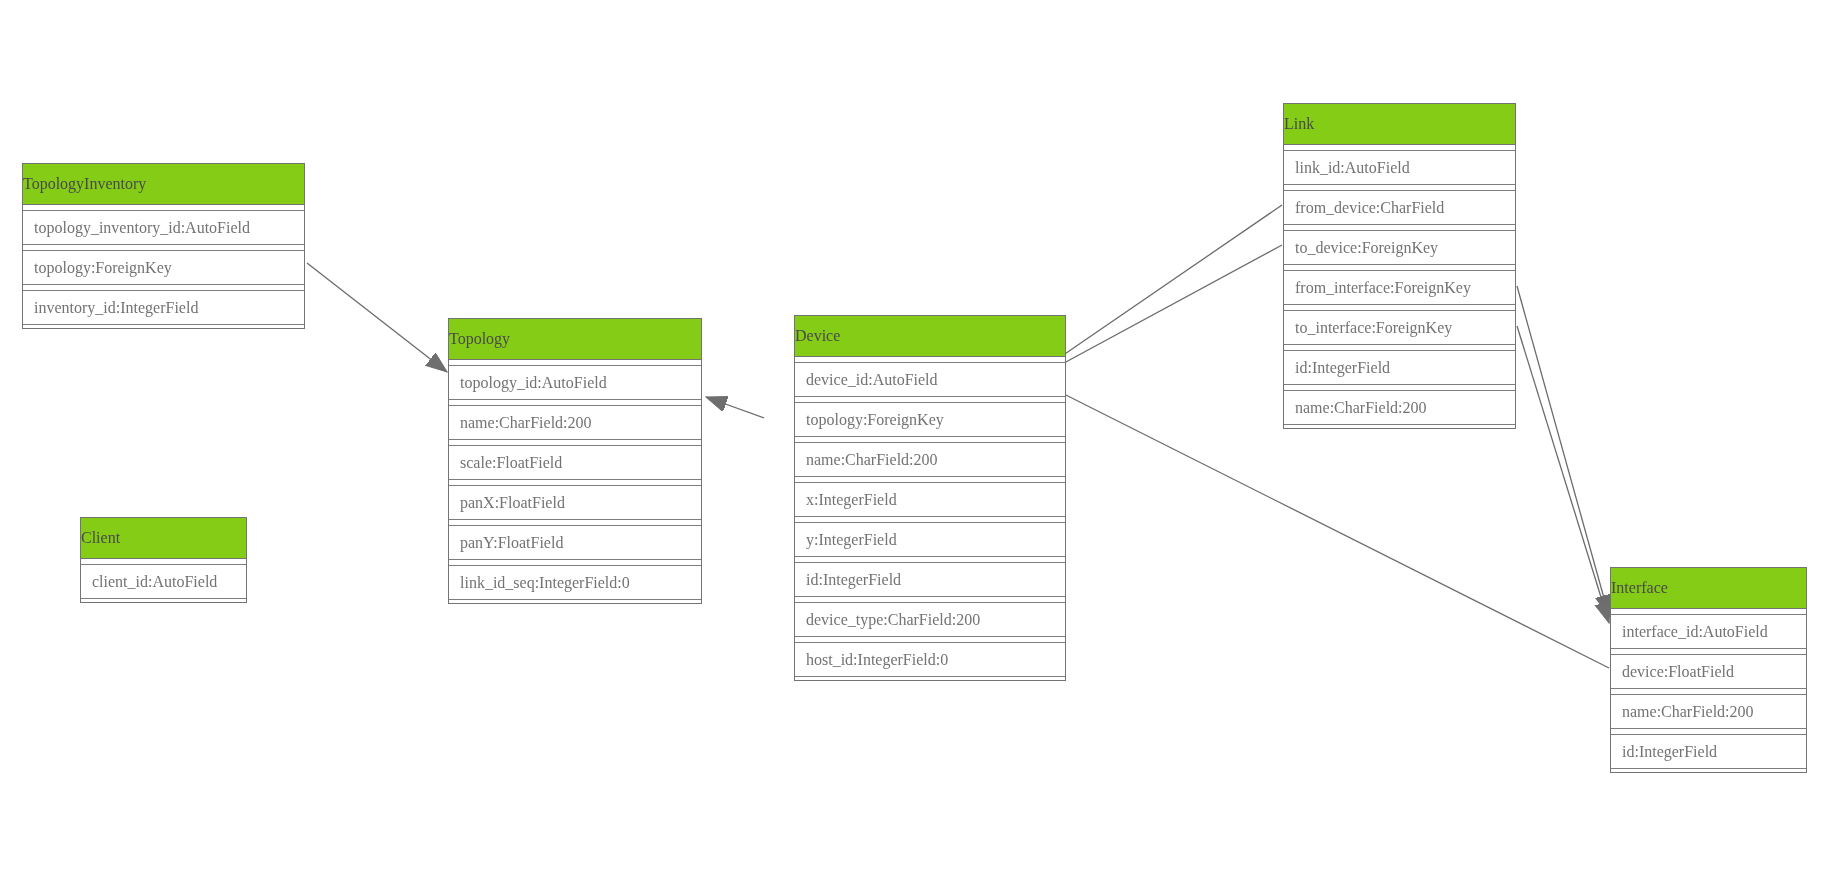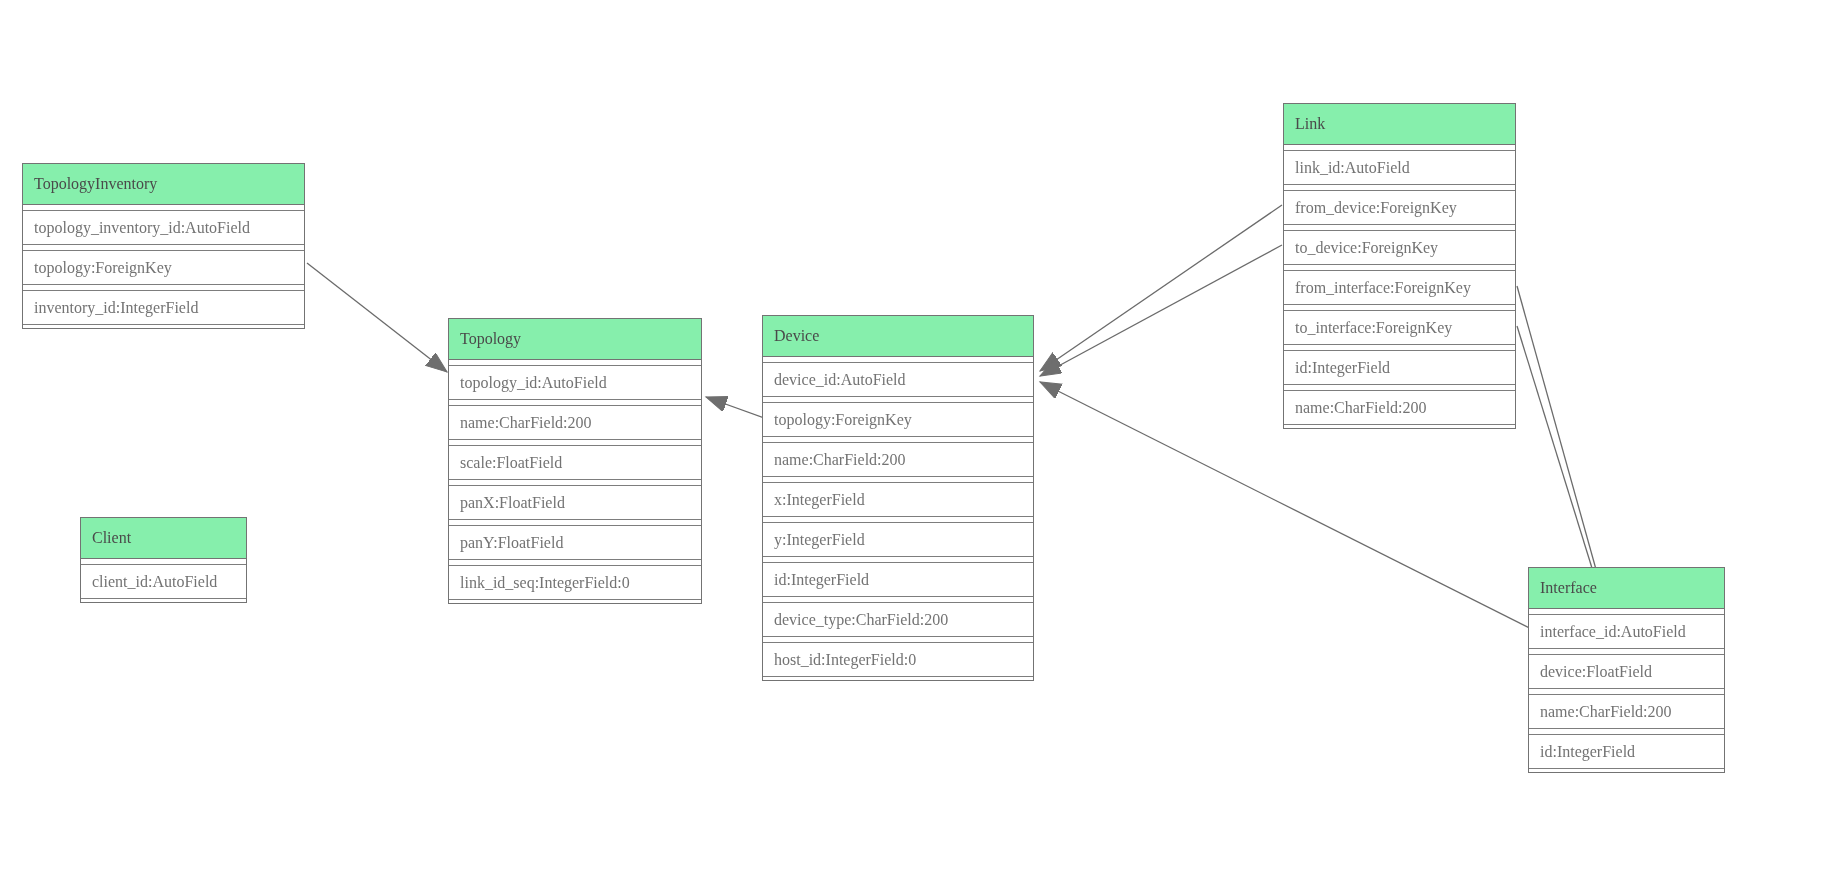--- a/index.html
+++ b/index.html
@@ -25,23 +25,22 @@
     position: absolute;
     z-index: 2;
     background: #ffffff;
     border: 1px solid #737373;
     padding-bottom: 3px;
     box-sizing: content-box;
   }
   .ehead {
     height: 40px;
     line-height: 40px;
-    background: #86efac;
+    background: #84cc16;
     border-bottom: 1px solid #737373;
-    padding-left: 11px;
     font-size: 16px;
     color: #4a4a4a;
     white-space: nowrap;
     overflow: hidden;
   }
   .erow {
     height: 33px;
     line-height: 33px;
     margin-top: 5px;
     border-top: 1px solid #7d7d7d;
@@ -88,44 +87,44 @@
     <div class="erow">panX:FloatField</div>
     <div class="erow">panY:FloatField</div>
     <div class="erow">link_id_seq:IntegerField:0</div>
   </div>
 
   <div class="etable" style="left:80px; top:505px; width:165px;margin-top:12px;">
     <div class="ehead">Client</div>
     <div class="erow">client_id:AutoField</div>
   </div>
 
-  <div class="etable" style="left:762px; top:315px; width:270px;">
+  <div class="etable" style="left:794px; top:315px; width:270px;">
     <div class="ehead">Device</div>
     <div class="erow">device_id:AutoField</div>
     <div class="erow">topology:ForeignKey</div>
     <div class="erow">name:CharField:200</div>
     <div class="erow">x:IntegerField</div>
     <div class="erow">y:IntegerField</div>
     <div class="erow">id:IntegerField</div>
     <div class="erow">device_type:CharField:200</div>
     <div class="erow">host_id:IntegerField:0</div>
   </div>
 
   <div class="etable" style="left:1283px; top:103px; width:231px;">
     <div class="ehead">Link</div>
     <div class="erow">link_id:AutoField</div>
-    <div class="erow">from_device:ForeignKey</div>
+    <div class="erow">from_device:CharField</div>
     <div class="erow">to_device:ForeignKey</div>
     <div class="erow">from_interface:ForeignKey</div>
     <div class="erow">to_interface:ForeignKey</div>
     <div class="erow">id:IntegerField</div>
     <div class="erow">name:CharField:200</div>
   </div>
 
-  <div class="etable" style="left:1528px; top:567px; width:195px;">
+  <div class="etable" style="left:1610px; top:567px; width:195px;">
     <div class="ehead">Interface</div>
     <div class="erow">interface_id:AutoField</div>
     <div class="erow">device:FloatField</div>
     <div class="erow">name:CharField:200</div>
     <div class="erow">id:IntegerField</div>
   </div>
 
 </div>
 
 </body></html>

